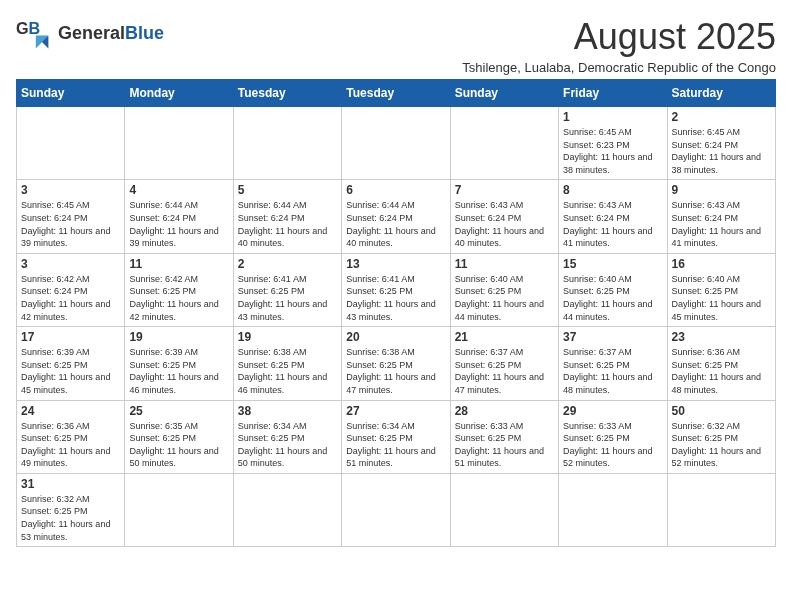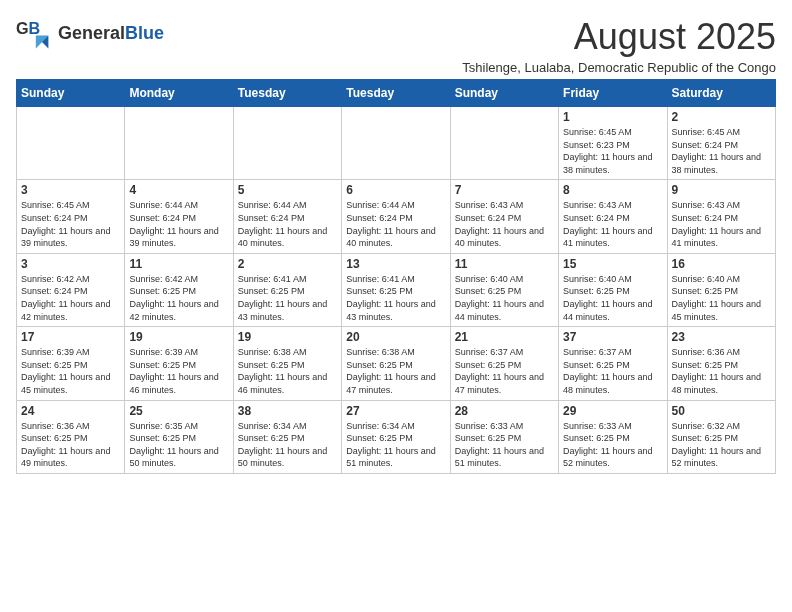--- a/index.html
+++ b/index.html
@@ -311,14 +311,28 @@
 Sunset: 6:25 PM
 Daylight: 11 hours and 52 minutes.</div>
         </td>
         <td>
           <span class="day-number">50</span>
           <div class="day-info">Sunrise: 6:32 AM
 Sunset: 6:25 PM
 Daylight: 11 hours and 52 minutes.</div>
         </td>
       </tr>
+      <tr class="last-row">
+        <td>
+          <span class="day-number">31</span>
+          <div class="day-info">Sunrise: 6:32 AM
+Sunset: 6:25 PM
+Daylight: 11 hours and 53 minutes.</div>
+        </td>
+        <td class="empty"></td>
+        <td class="empty"></td>
+        <td class="empty"></td>
+        <td class="empty"></td>
+        <td class="empty"></td>
+        <td class="empty"></td>
+      </tr>
     </tbody>
 </table>
 
 </body></html>

